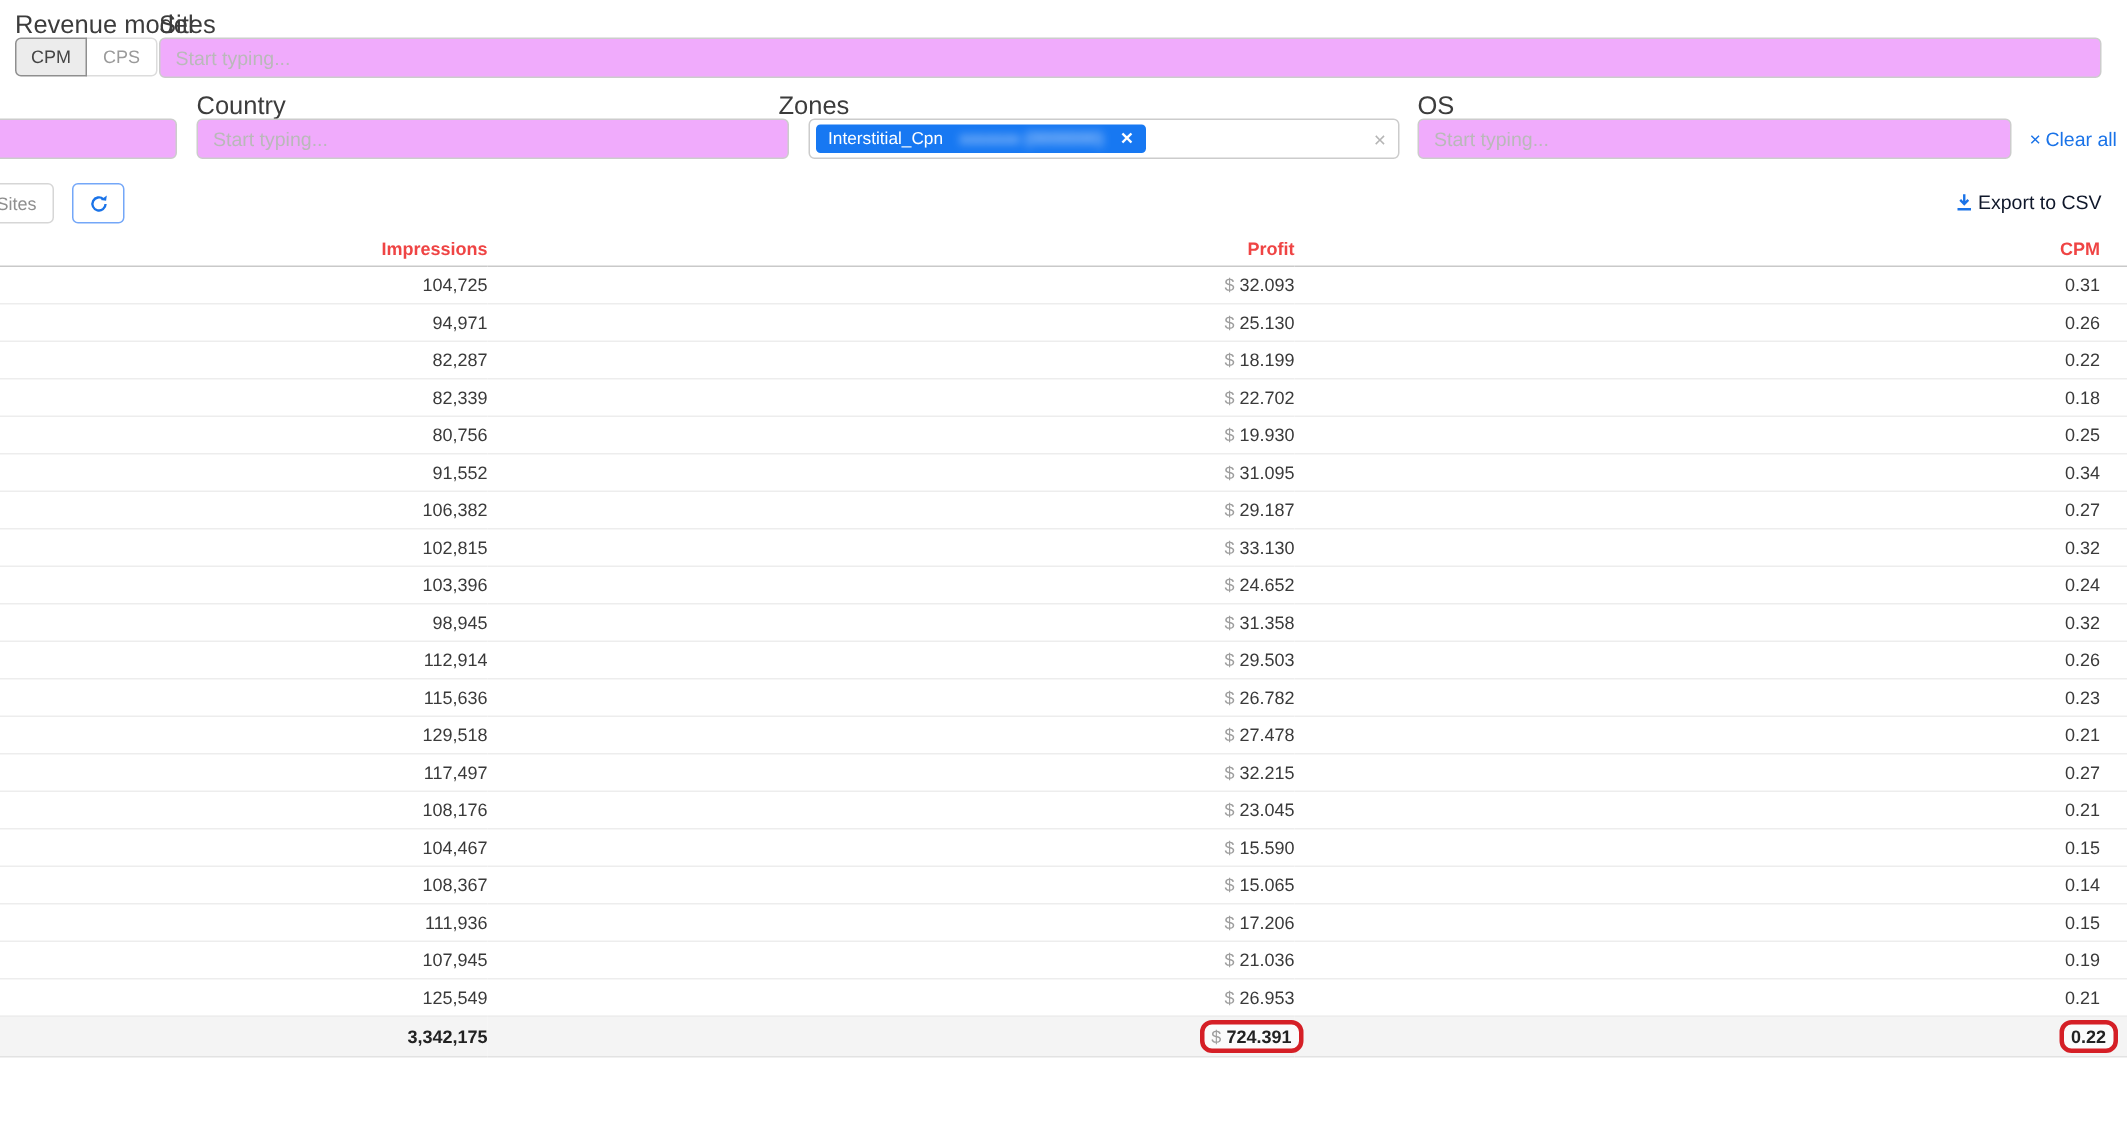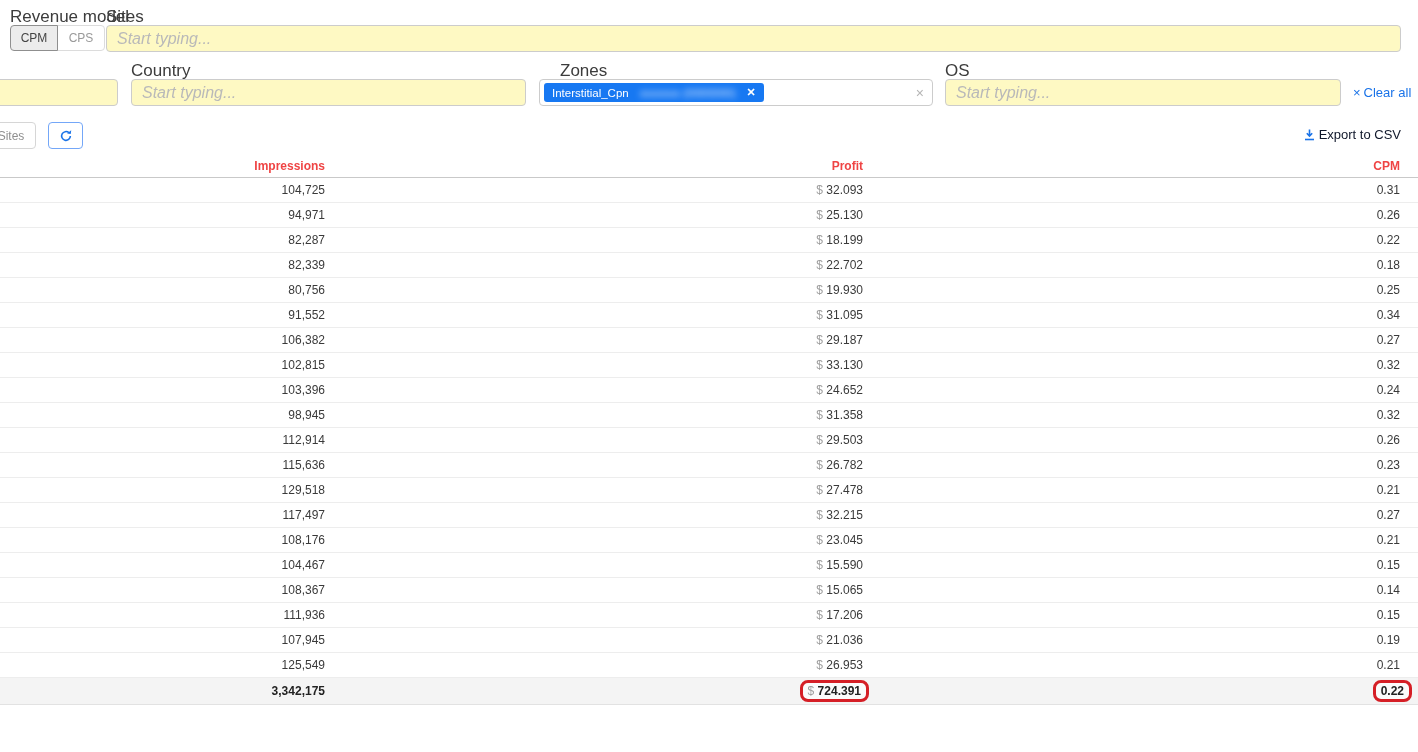--- a/index.html
+++ b/index.html
@@ -12,21 +12,21 @@
   
   .seg { position: absolute; display: flex; }
   .seg button { width: 48px; height: 26px; font-size: 12px; font-family: inherit;
     background: #fff; border: 1px solid #dcdcdc; color: #9a9a9a; cursor: pointer; }
   .seg button:first-child { border-radius: 4px 0 0 4px; }
   .seg button:last-child { border-radius: 0 4px 4px 0; margin-left: -1px; }
   .seg button.selected { background: #ececec; border-color: #8f8f8f; color: #444; z-index: 2; }
 
   
   .tinput { position: absolute; height: 27px; border: 1px solid #ccc; border-radius: 4px;
-    font-size: 16px; font-family: inherit; color: #333; padding: 0 10px; background: #fef9c3; outline: none; font-style: italic; }
+    font-size: 13px; font-family: inherit; color: #333; padding: 0 10px; background: #f0abfc; outline: none; }
   .tinput::placeholder { color: #b9b9b9; }
 
   .zones-box { position: absolute; height: 27px; border: 1px solid #ccc; border-radius: 4px;
     background: #fff; display: flex; align-items: center; padding: 0 26px 0 4px; }
   .tag { display: inline-flex; align-items: center; gap: 11px; background: #1778f2; color: #fff;
     font-size: 11.5px; border-radius: 3px; padding: 3px 8px; white-space: nowrap; }
   .tag .redacted { filter: blur(3px); opacity: .85; }
   .tag .tag-x { font-size: 11px; font-weight: bold; cursor: pointer; }
   .zone-clear { position: absolute; right: 8px; top: 5px; color: #b5b5b5; font-size: 14px; cursor: pointer; }
 
@@ -71,21 +71,21 @@
 </div>
 
 <div class="flabel" style="left:106px; top:7px;">Sites</div>
 <input class="tinput" style="left: 106px; top: 25px; width: 1295px;" type="text" placeholder="Start typing...">
 
 <input class="tinput" style="left: -22px; top: 79px; width: 140px;" type="text">
 
 <div class="flabel" style="left:131px; top:61px;">Country</div>
 <input class="tinput" style="left: 131px; top: 79px; width: 395px;" type="text" placeholder="Start typing...">
 
-<div class="flabel" style="left:560px; top:61px;">Zones</div>
+<div class="flabel" style="left:519px; top:61px;">Zones</div>
 <div class="zones-box" style="left:539px; top:79px; width:394px;">
   <span class="tag">
     <span>Interstitial_Cpn</span>
     <span class="redacted">xxxxxxx (0000000)</span>
     <span class="tag-x">✕</span>
   </span>
   <span class="zone-clear">×</span>
 </div>
 
 <div class="flabel" style="left:945px; top:61px;text-align:right;">OS</div>

